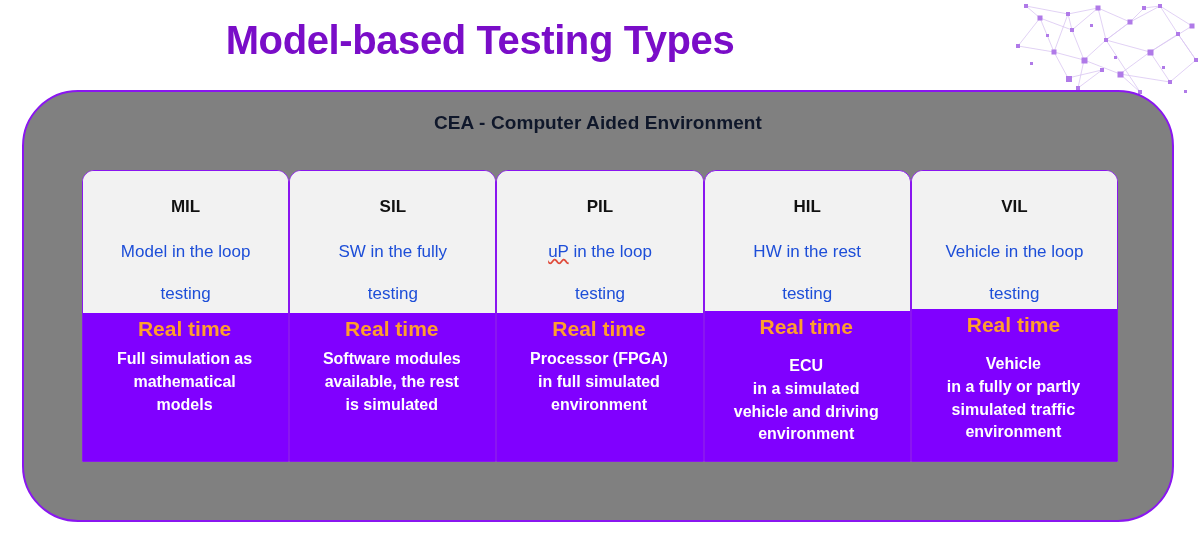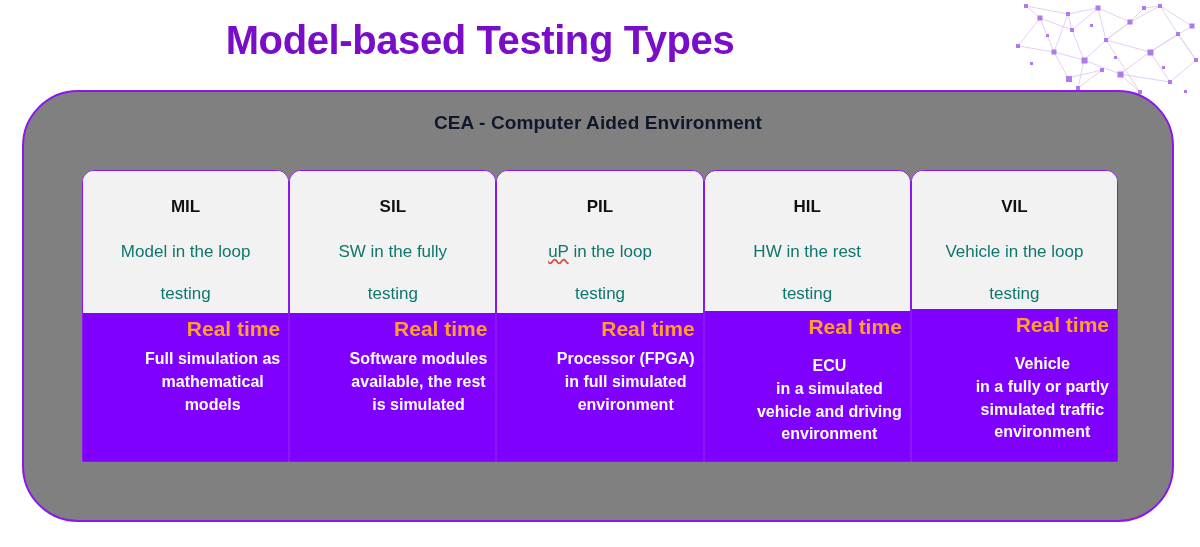--- a/index.html
+++ b/index.html
@@ -101,39 +101,39 @@
   .card-code {
     font-size: 17px;
     font-weight: bold;
     color: #111111;
     margin-top: 27px;
     line-height: 1;
   }
 
   .card-desc {
     font-size: 17px;
-    color: #0f766e;
+    color: #1d4ed8;
     text-align: center;
     line-height: 42px;
     margin-top: 16px;
     font-weight: normal;
   }
 
   .card-desc .misspelled {
     text-decoration: underline wavy #e04a3a;
     text-decoration-skip-ink: none;
     text-underline-offset: 1px;
   }
 
   .card-bottom {
     background: #8000ff;
     flex: 1 1 auto;
     display: flex;
     flex-direction: column;
-    align-items: flex-end;
+    align-items: center;
     padding: 0 8px 0 6px;
     box-sizing: border-box;
   }
 
   .realtime-label {
     font-size: 21px;
     font-weight: bold;
     color: #ff9e2c;
     margin-top: 3px;
     line-height: 1.25;

